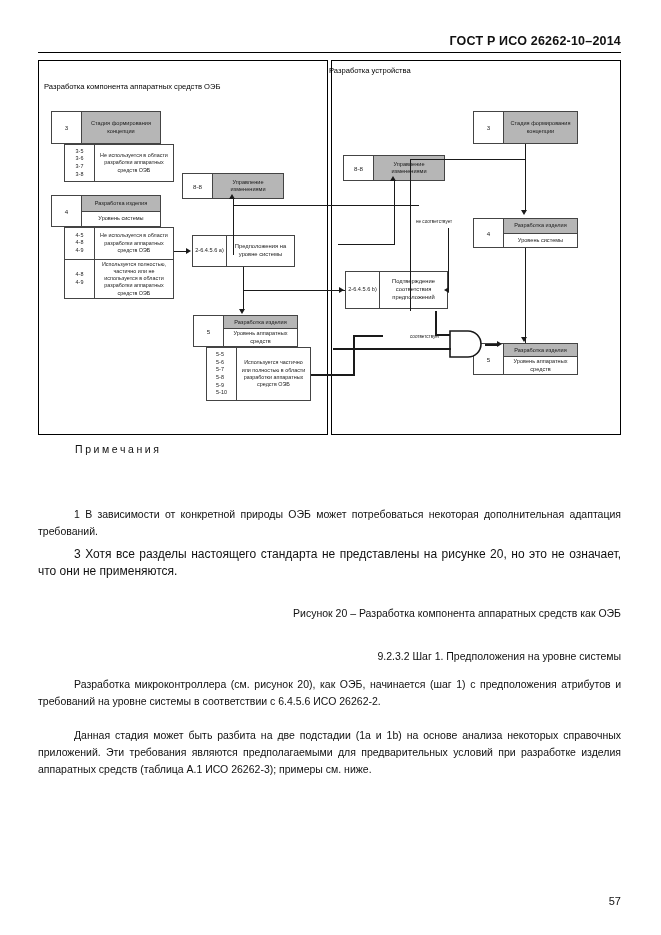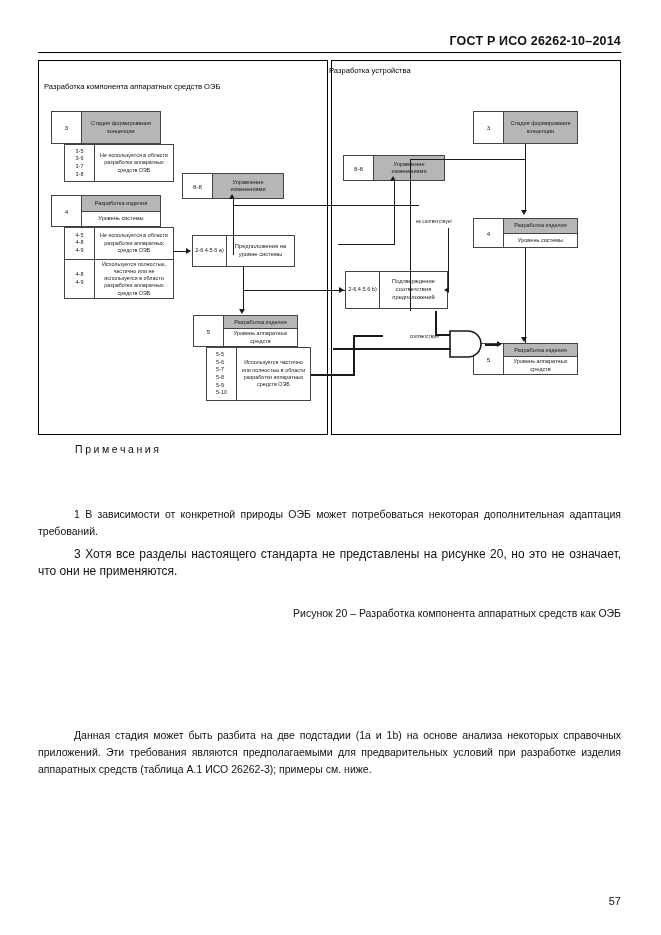--- a/index.html
+++ b/index.html
@@ -273,21 +273,23 @@
 
   <div class="note-head" style="left:75px;top:443px;text-align:right;">Примечания</div>
 
   <div class="para" style="left:38px;top:466px;width:583px;text-indent:36px;margin-top:40px;">1 В зависимости от конкретной природы ОЭБ может потребоваться некоторая дополнительная адаптация требований.</div>
 
 
   <div class="para small" style="left:38px;top:546px;width:583px;text-indent:36px;">3 Хотя все разделы настоящего стандарта не представлены на рисунке 20, но это не означает, что они не применяются.</div>
 
   <div class="para nojust" style="left:38px;top:605px;width:583px;text-indent:36px;">Рисунок 20 – Разработка компонента аппаратных средств как ОЭБ</div>
 
-
+  <div class="para nojust" style="left:38px;top:648px;width:583px;text-indent:36px;">9.2.3.2 Шаг 1. Предположения на уровне системы</div>
+
+  <div class="para" style="left:38px;top:676px;width:583px;text-indent:36px;">Разработка микроконтроллера (см. рисунок 20), как ОЭБ, начинается (шаг 1) с предположения атрибутов и требований на уровне системы в соответствии с 6.4.5.6 ИСО 26262-2.</div>
 
   <div class="para" style="left:38px;top:727px;width:583px;text-indent:36px;">Данная стадия может быть разбита на две подстадии (1a и 1b) на основе анализа некоторых справочных приложений. Эти требования являются предполагаемыми для предварительных условий при разработке изделия аппаратных средств (таблица А.1 ИСО 26262-3); примеры см. ниже.</div>
 
 
 
   <div class="pagenum">57</div>
 
 </div>
 
 </body></html>

